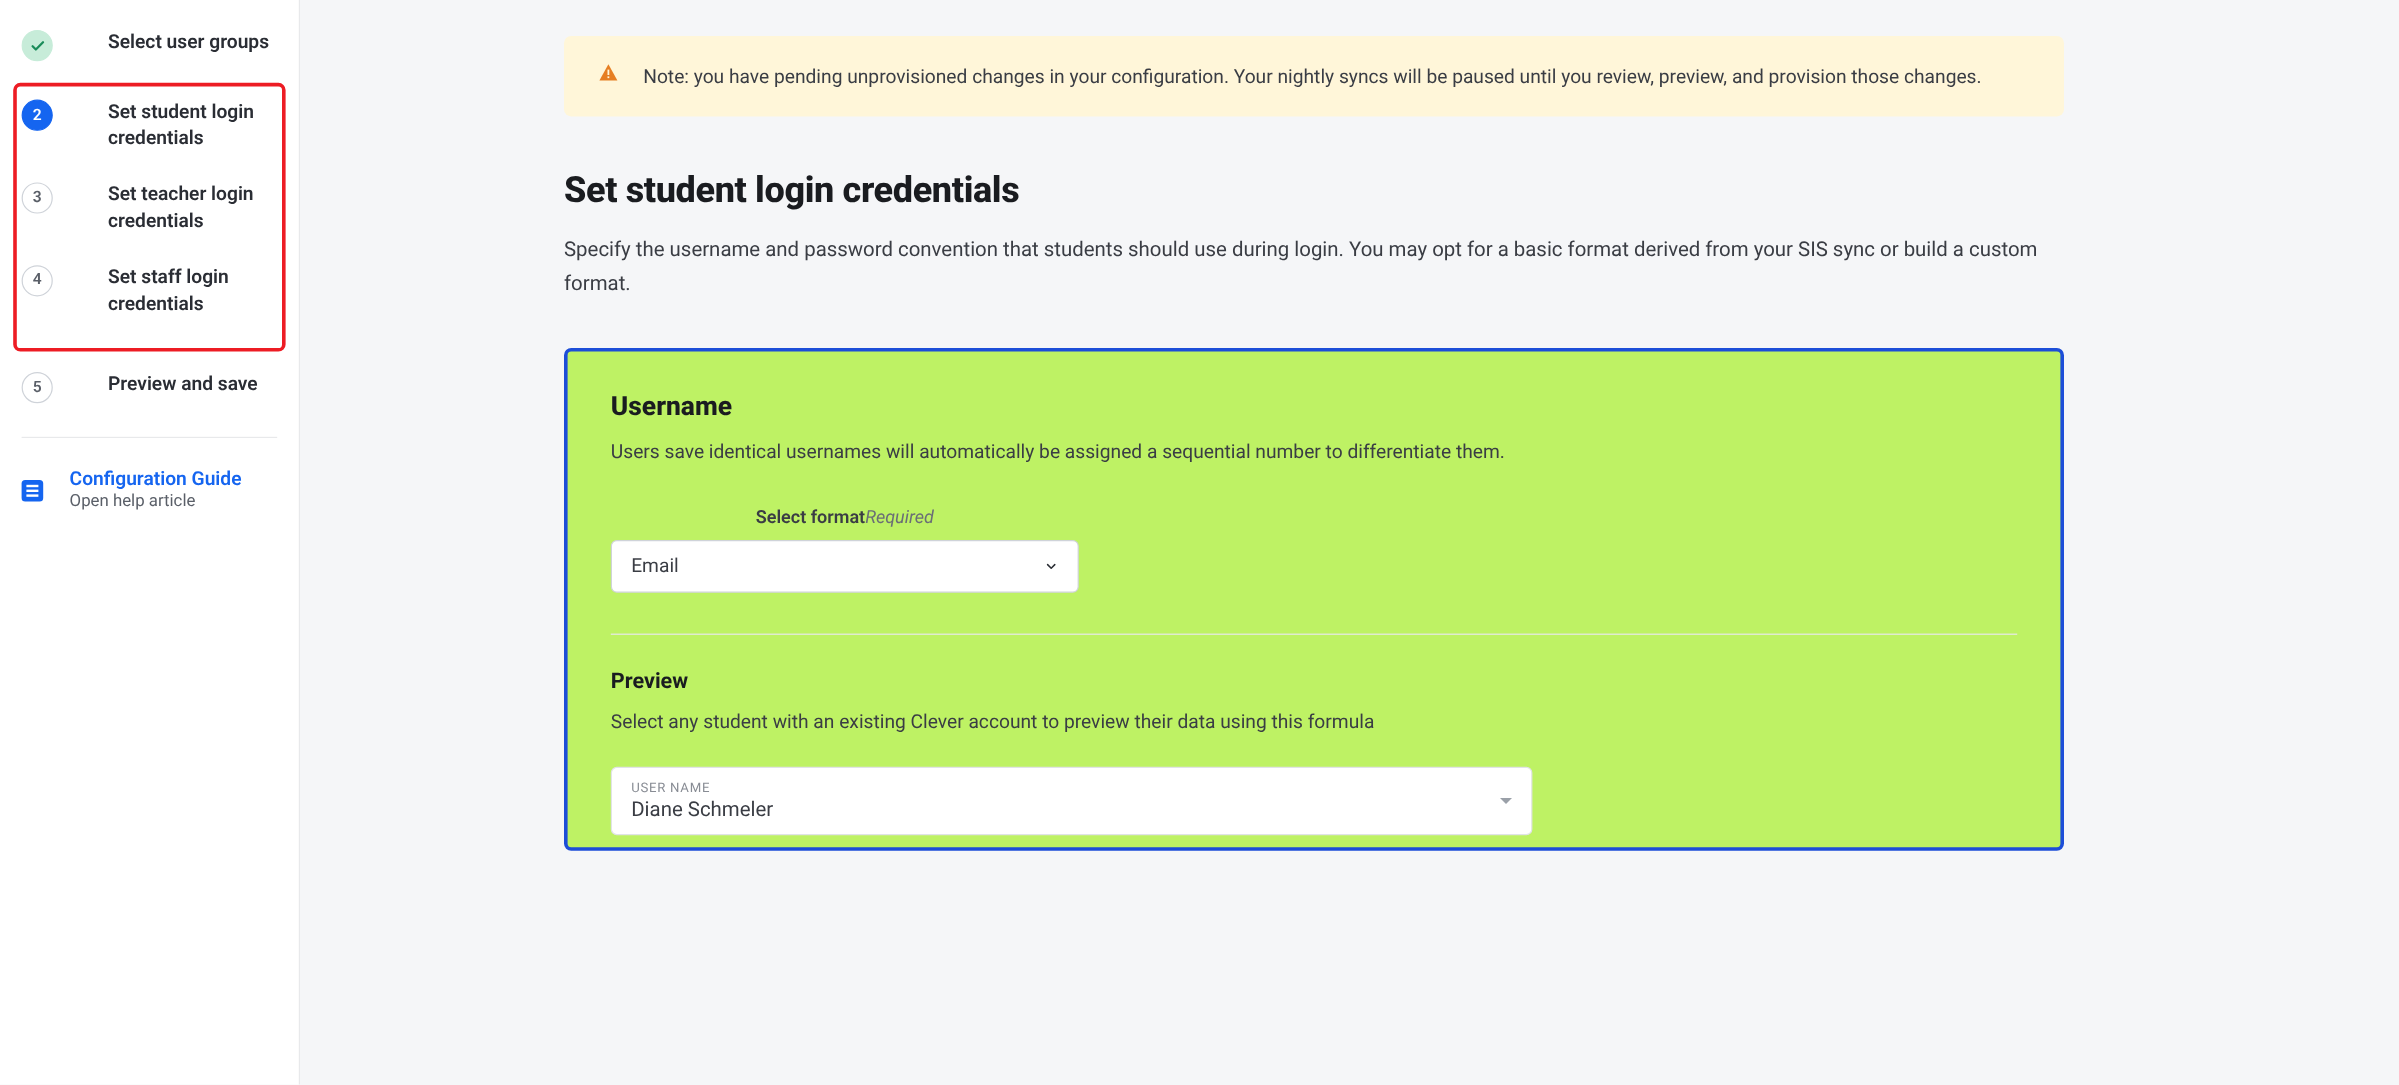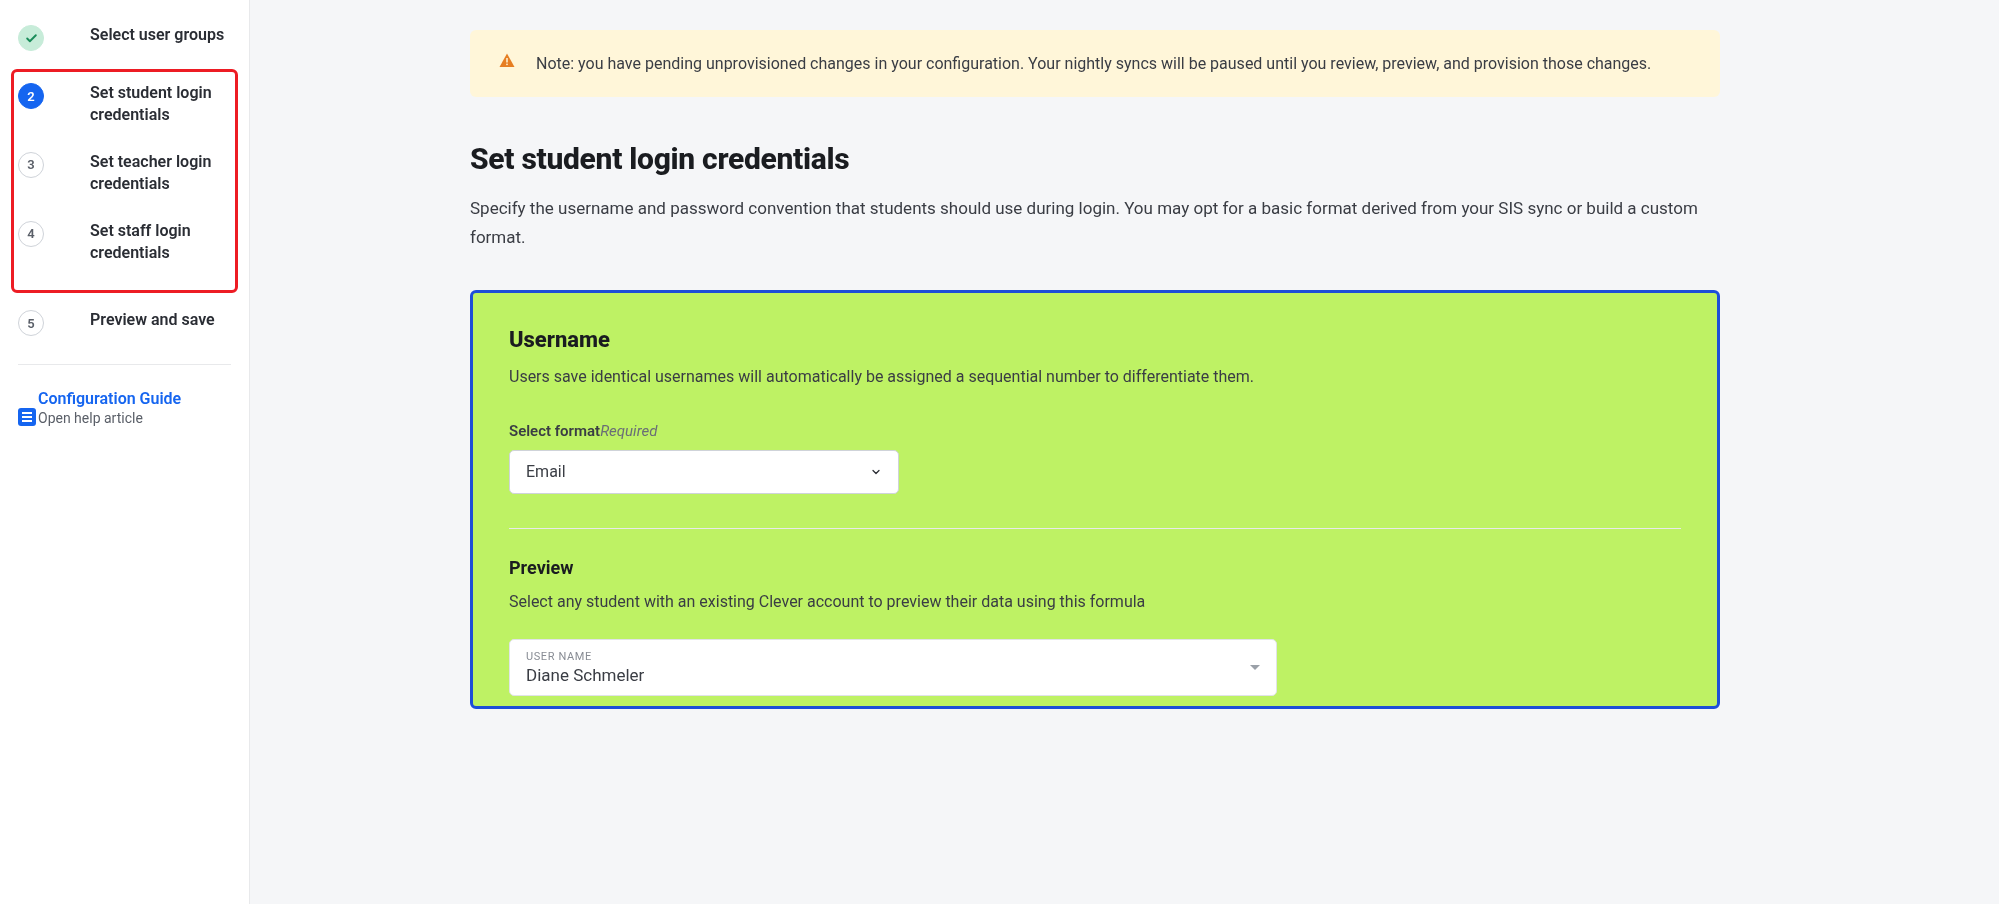--- a/index.html
+++ b/index.html
@@ -60,22 +60,22 @@
       margin: -10px -7px 16px -7px;
     }
     .highlight-box .step { margin-bottom: 24px; }
     .sidebar-divider {
       border: none;
       border-top: 1px solid #e8e9eb;
       margin: 20px 0 24px 0;
     }
     .config-guide {
       display: flex;
-      align-items: flex-end;
-      gap: 2px;
+      align-items: center;
+      gap: 22px;
     }
     .config-guide-icon {
       width: 18px;
       height: 18px;
       background: #1565f0;
       border-radius: 3px;
       flex-shrink: 0;
       margin-top: 2px;
       position: relative;
     }
@@ -148,21 +148,21 @@
       margin-bottom: 12px;
     }
     .section-desc {
       font-size: 16px;
       color: #3a3d44;
       line-height: 1.6;
       margin-bottom: 32px;
     }
     .field-row {
       display: flex;
-      justify-content: flex-start;
+      justify-content: center;
       align-items: baseline;
       width: 390px;
       margin-bottom: 10px;
     }
     .field-label {
       font-size: 15px;
       font-weight: 600;
       color: #3a3d44;
     }
     .field-required {

